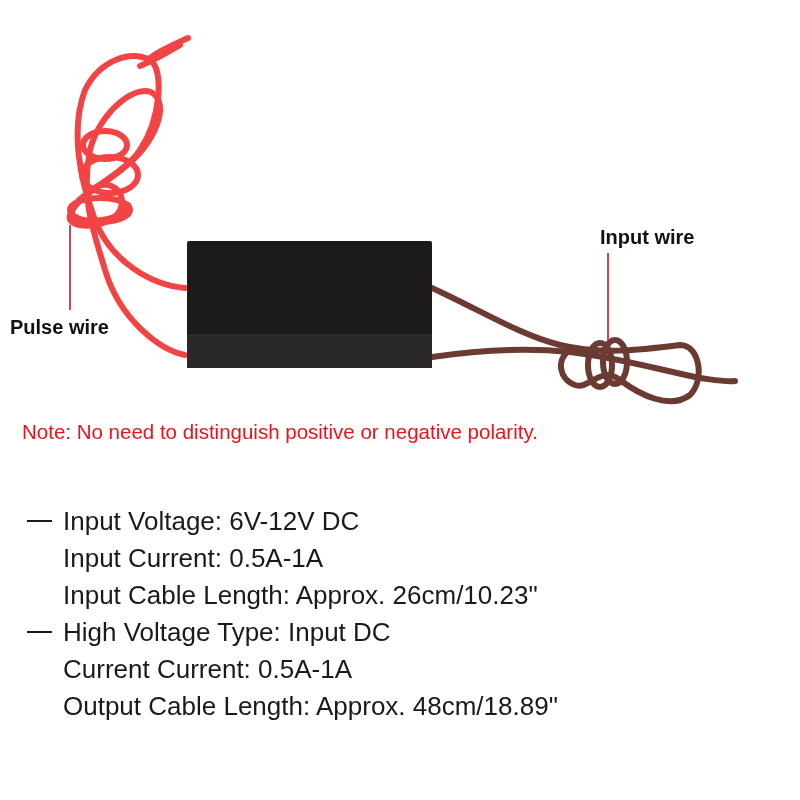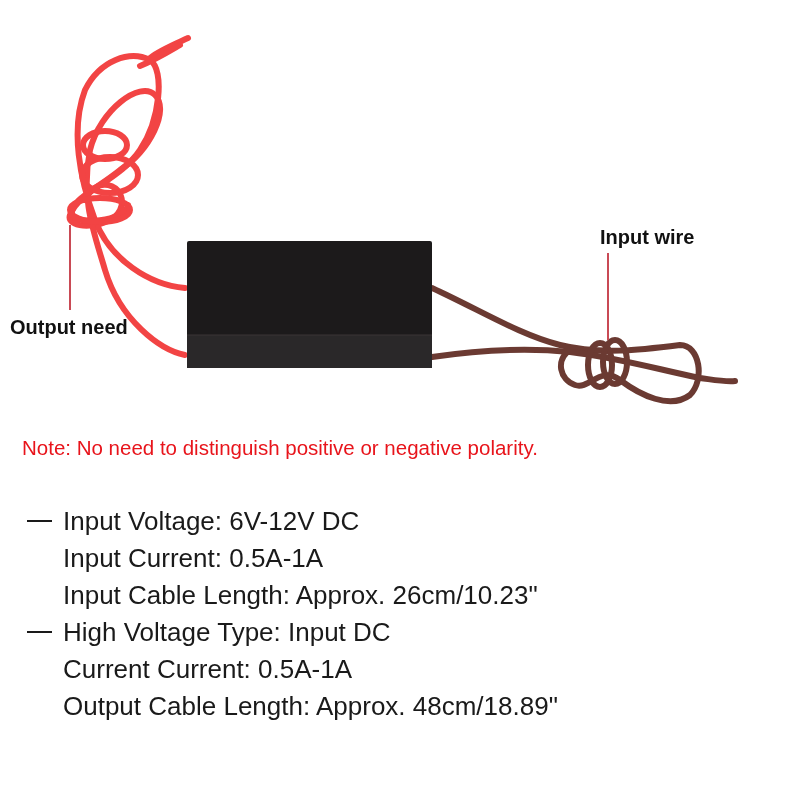--- a/index.html
+++ b/index.html
@@ -2,21 +2,21 @@
 <html><head>
 <meta charset="utf-8">
 <style>
   html, body { margin: 0; padding: 0; background: #ffffff; }
   body { width: 800px; height: 800px; position: relative; overflow: hidden;
          font-family: "Liberation Sans", "DejaVu Sans", sans-serif; }
   .product-photo { position: absolute; left: 0; top: 0; width: 800px; height: 420px; }
   .label { position: absolute; font-weight: bold; font-size: 20px; color: #111111; white-space: nowrap; }
   .label-output { left: 10px; top: 316px; }
   .label-input { left: 553px; top: 226px; margin-left: 47px; }
-  .note { position: absolute; left: 22px; top: 436px; font-size: 20.5px; color: #e8141b; white-space: nowrap; }
+  .note { position: absolute; left: 22px; top: 420px; font-size: 20.5px; color: #e8141b; white-space: nowrap; }
   .specs { position: absolute; left: 0; top: 503px; width: 715px; text-align: right; }
   .spec-row { position: relative; height: 37px; line-height: 37px; font-size: 26px; color: #1a1a1a; white-space: nowrap; }
   .spec-dash { position: absolute; left: 27px; top: 17px; width: 25px; height: 2px; background: #1a1a1a; }
   .spec-text { position: absolute; left: 63px; top: 0; }
 </style>
 </head>
 <body>
 
 <svg class="product-photo" viewBox="0 0 800 420" width="800" height="420">
 
@@ -40,21 +40,21 @@
   <g>
     <rect x="187" y="241" width="245" height="127" rx="2" fill="#1c1a1b"></rect>
     <rect x="187" y="335" width="245" height="33" fill="#2a2829"></rect>
     <line x1="187" y1="335" x2="432" y2="335" stroke="#3a3536" stroke-width="1"></line>
   </g>
 
   <line x1="70" y1="225" x2="70" y2="310" stroke="#c94a55" stroke-width="2"></line>
   <line x1="608" y1="253" x2="608" y2="340" stroke="#c94a55" stroke-width="2"></line>
 </svg>
 
-<div class="label label-output">Output need</div>
+<div class="label label-output">Pulse wire</div>
 <div class="label label-input">Input wire</div>
 
 <div class="note">Note: No need to distinguish positive or negative polarity.</div>
 
 <div class="specs">
   <div class="spec-row">
     <span class="spec-dash"></span>
     <span class="spec-text">Input Voltage: 6V-12V DC</span>
   </div>
   <div class="spec-row">

